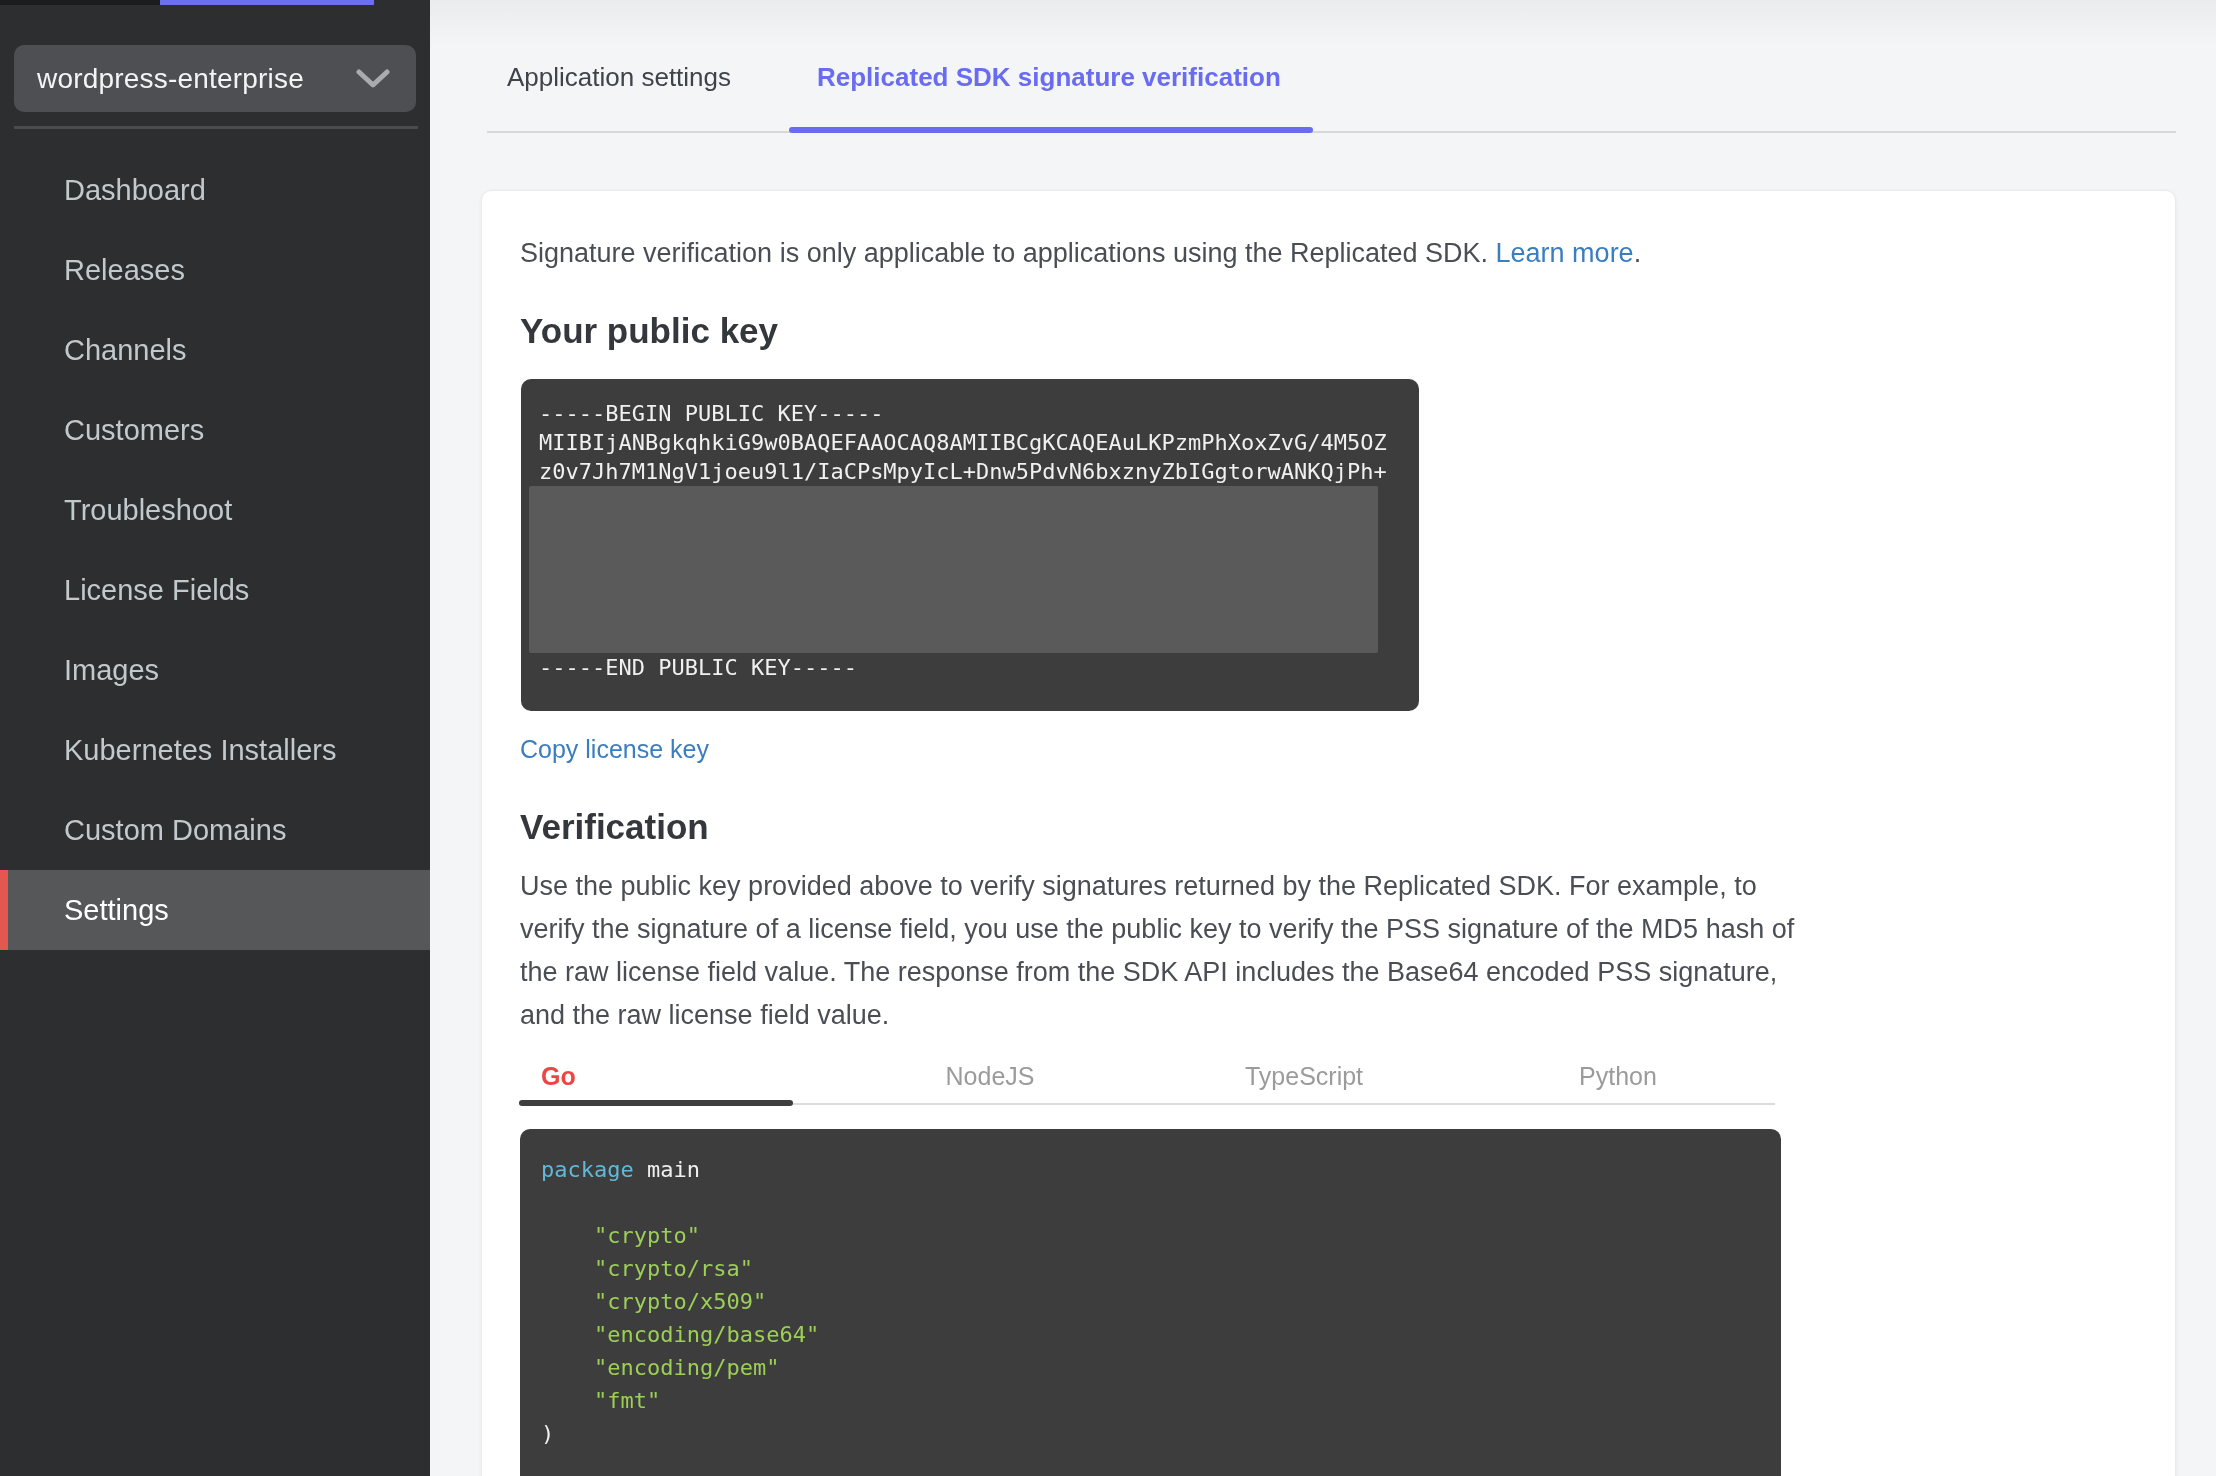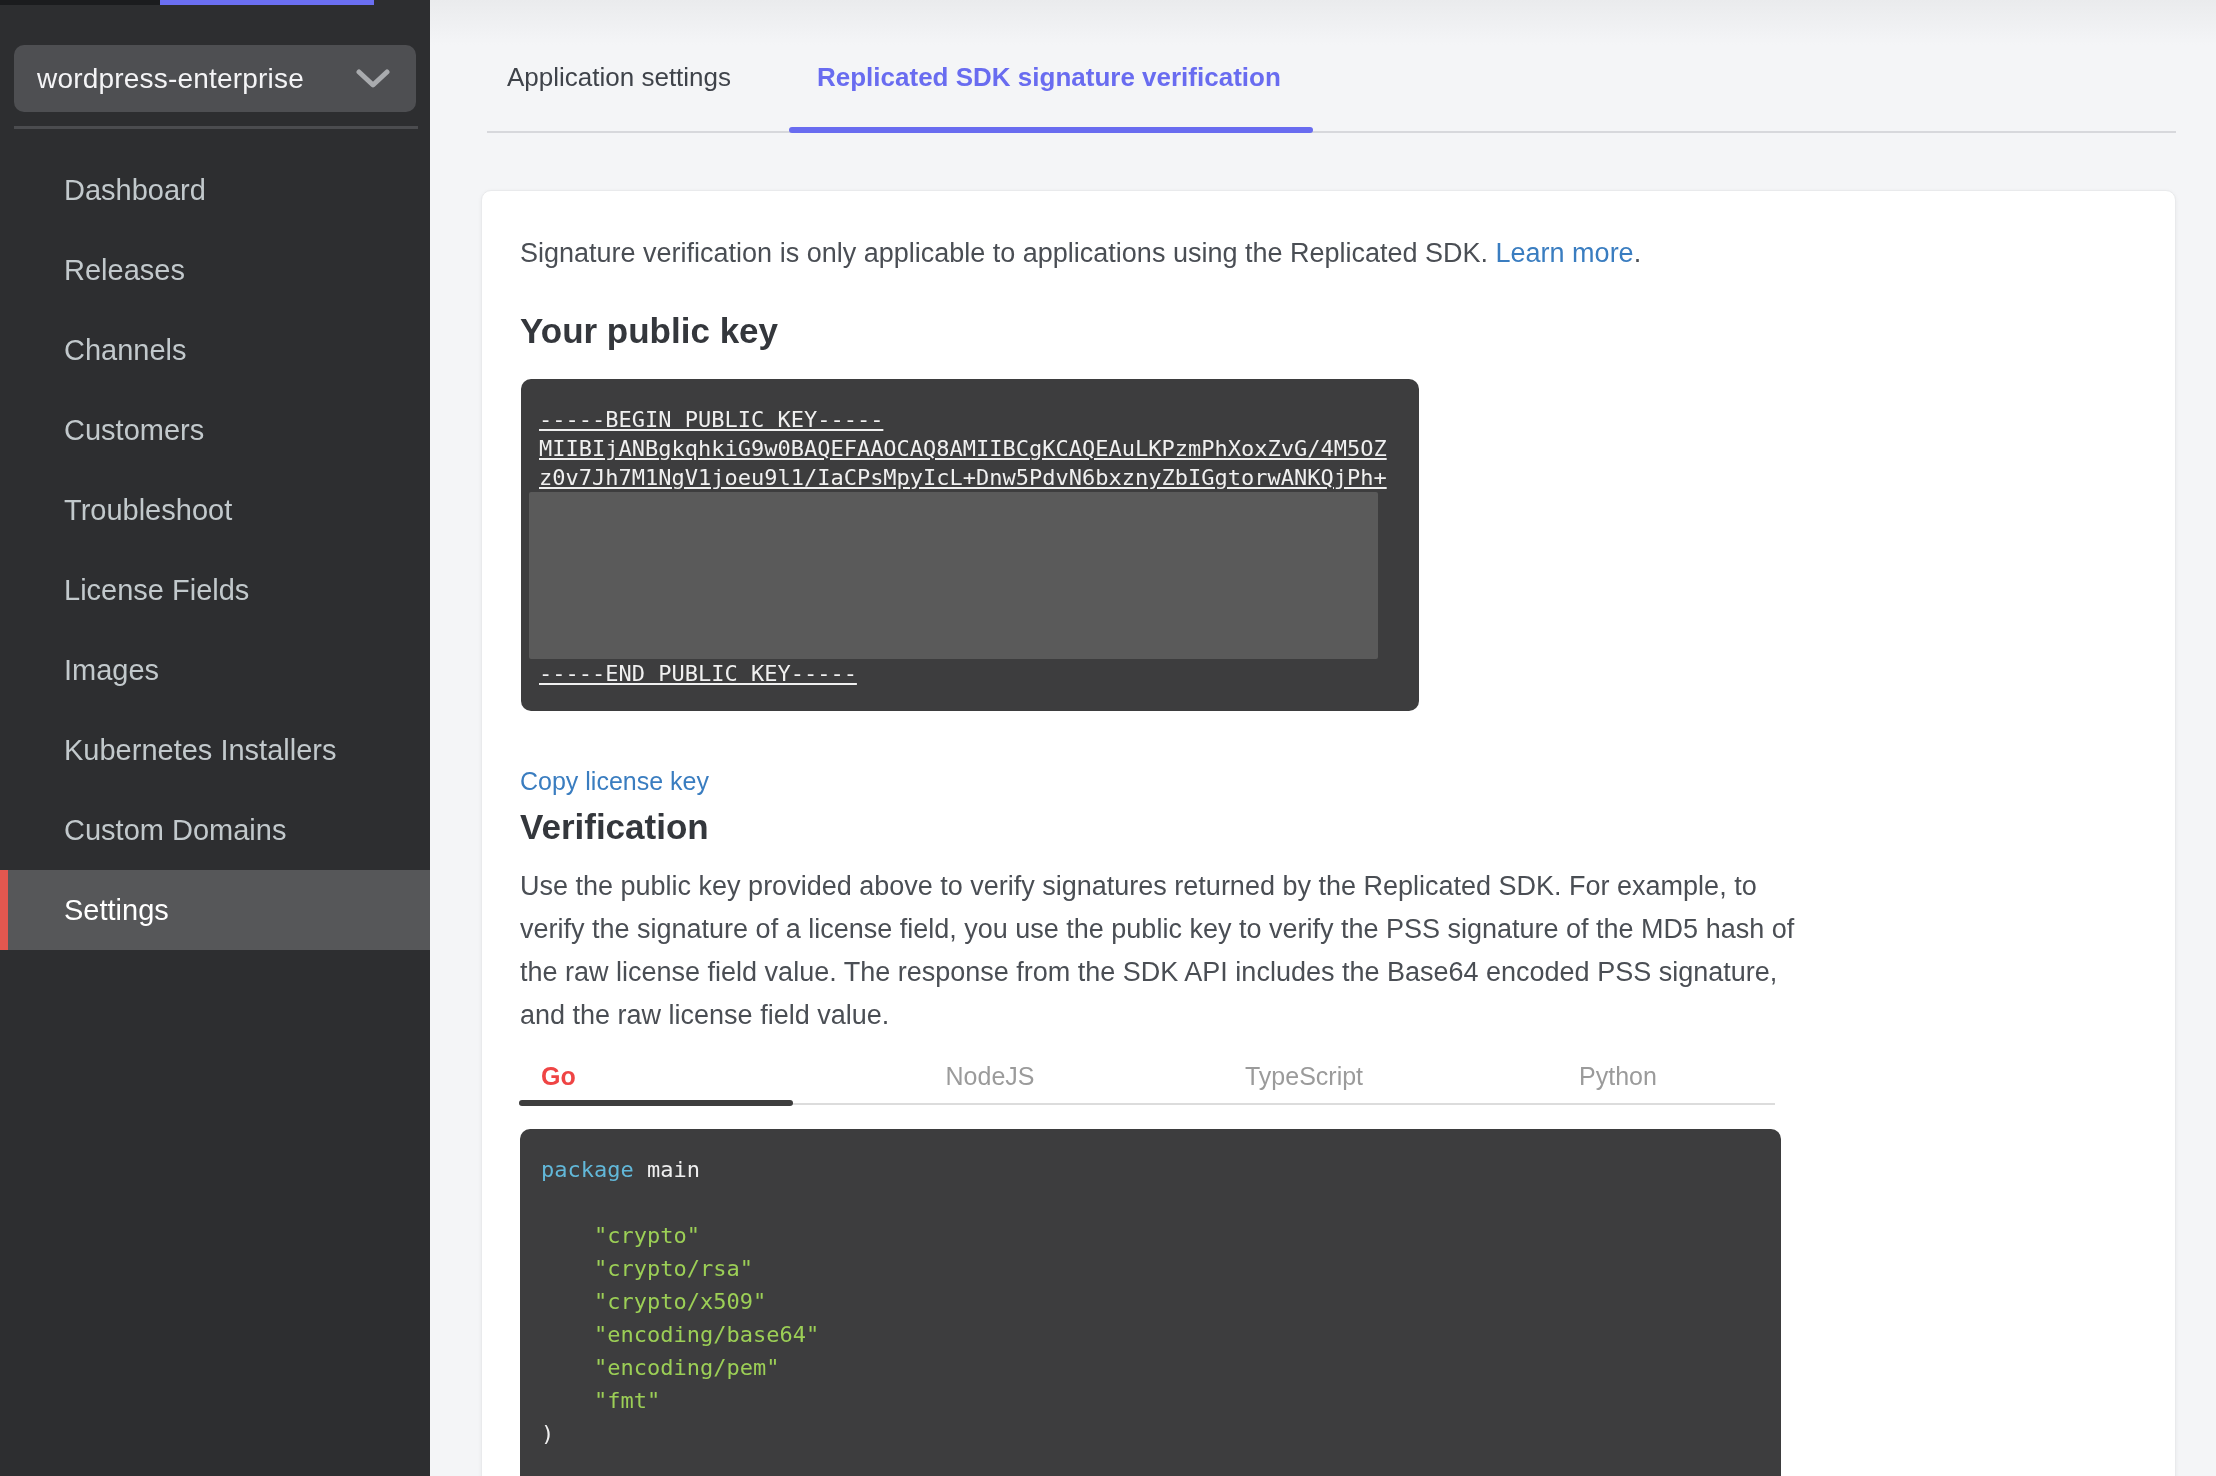--- a/index.html
+++ b/index.html
@@ -61,34 +61,34 @@
   .card {
     position: absolute; left: 51px; top: 190px; width: 1695px; height: 1320px;
     background: #ffffff; border: 1px solid #e9eaec; border-radius: 10px;
     box-shadow: 0 1px 4px rgba(30,30,40,0.05);
   }
   
   .intro {
     position: absolute; left: 38px; top: 44px; width: 1300px;
     font-size: 27px; color: #4a4e54; line-height: 36px;
   }
-  a.link { color: #3a7dc0; text-decoration: none; cursor: pointer; margin-top: 32px; }
+  a.link { color: #3a7dc0; text-decoration: none; cursor: pointer; }
   .h-section {
     position: absolute; left: 38px; font-size: 35px; font-weight: bold; color: #34373c;
     white-space: nowrap;
   }
   .h-pubkey { top: 120px; }
   .h-verify { top: 616px; }
 
   .code-block {
     position: absolute; background: #3d3d3e; border-radius: 10px;
     font-family: "DejaVu Sans Mono", monospace; color: #f0f0f0;
     font-size: 22px; line-height: 29px;
   }
-  .pubkey-block { left: 39px; top: 188px; width: 898px; height: 332px; padding: 26px 18px; text-decoration: underline; }
+  .pubkey-block { left: 39px; top: 188px; width: 898px; height: 332px; padding: 20px 18px; }
   .pubkey-block .code-line { white-space: pre; }
   .redacted {
     margin-left: -10px; width: 849px; height: 167px; background: #5a5a5a;
     border-radius: 2px;
   }
   .copy-link { position: absolute; left: 38px; top: 544px; font-size: 25px; }
 
   .verify-body {
     position: absolute; left: 38px; top: 674px; width: 1275px;
     font-size: 27px; color: #4a4e54; line-height: 43px;

